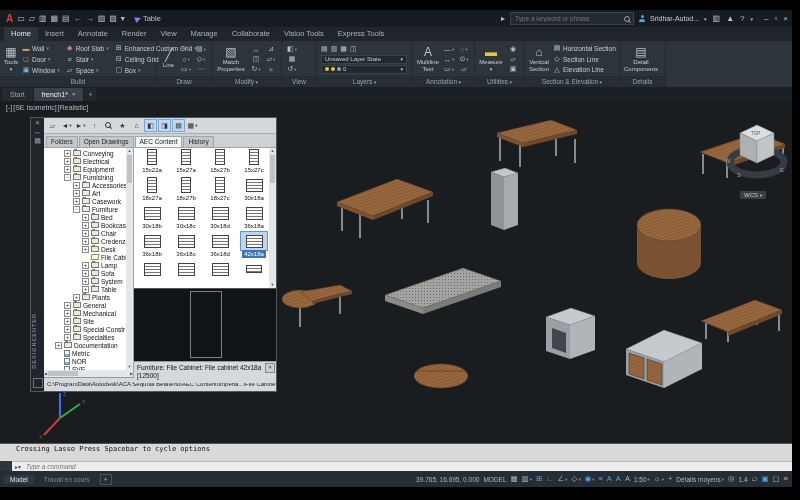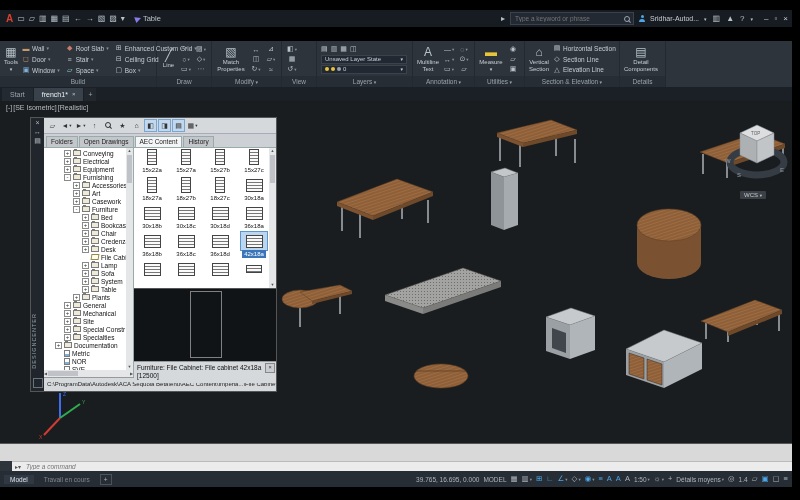--- a/index.html
+++ b/index.html
@@ -186,20 +186,32 @@
       <span class="tb-mini">?</span>
       <span class="tb-mini" style="font-size:5px;">▾</span>
       <span class="winbtns">
         <span>–</span>
         <span>▫</span>
         <span>×</span>
       </span>
     </span>
   </div>
 
+  <div class="abs ribbontabs">
+
+  <span class="rtab active">Home</span>
+      <span class="rtab">Insert</span>
+      <span class="rtab">Annotate</span>
+      <span class="rtab">Render</span>
+      <span class="rtab">View</span>
+      <span class="rtab">Manage</span>
+      <span class="rtab">Collaborate</span>
+      <span class="rtab">Vision Tools</span>
+      <span class="rtab">Express Tools</span>
+    </div>
 
   <div class="abs ribbon">
     <div class="panel" style="width:157px;">
       <span class="bigbtn">
         <span class="big-ico">▦</span>
         <span>Tools</span>
           <span style="font-size:5px;">▾</span>
       </span>
       <span class="build-grid">
 
@@ -850,20 +862,21 @@
       </div>
       <div class="ppath">C:\ProgramData\Autodesk\ACA Sequoia Beta\enu\AEC Content\Imperia...\File Cabinet (30 Item(s))</div>
     </div>
   </div>
 
   <div class="abs cmdstrip">
       <span>▸</span>
       <span>▤</span>
     </div>
   <div class="abs cmdhist">
+    <div>Crossing Lasso  Press Spacebar to cycle options</div>
   </div>
   <div class="abs cmdinput">
     <span class="cmdico">▸▾</span>
     <input placeholder="Type a command" style="">
   </div>
 
   <div class="abs statusbar">
     <span class="ltab on">Model</span>
     <span class="ltab dim">Travail en cours</span>
     <span class="ltab add">+</span>

